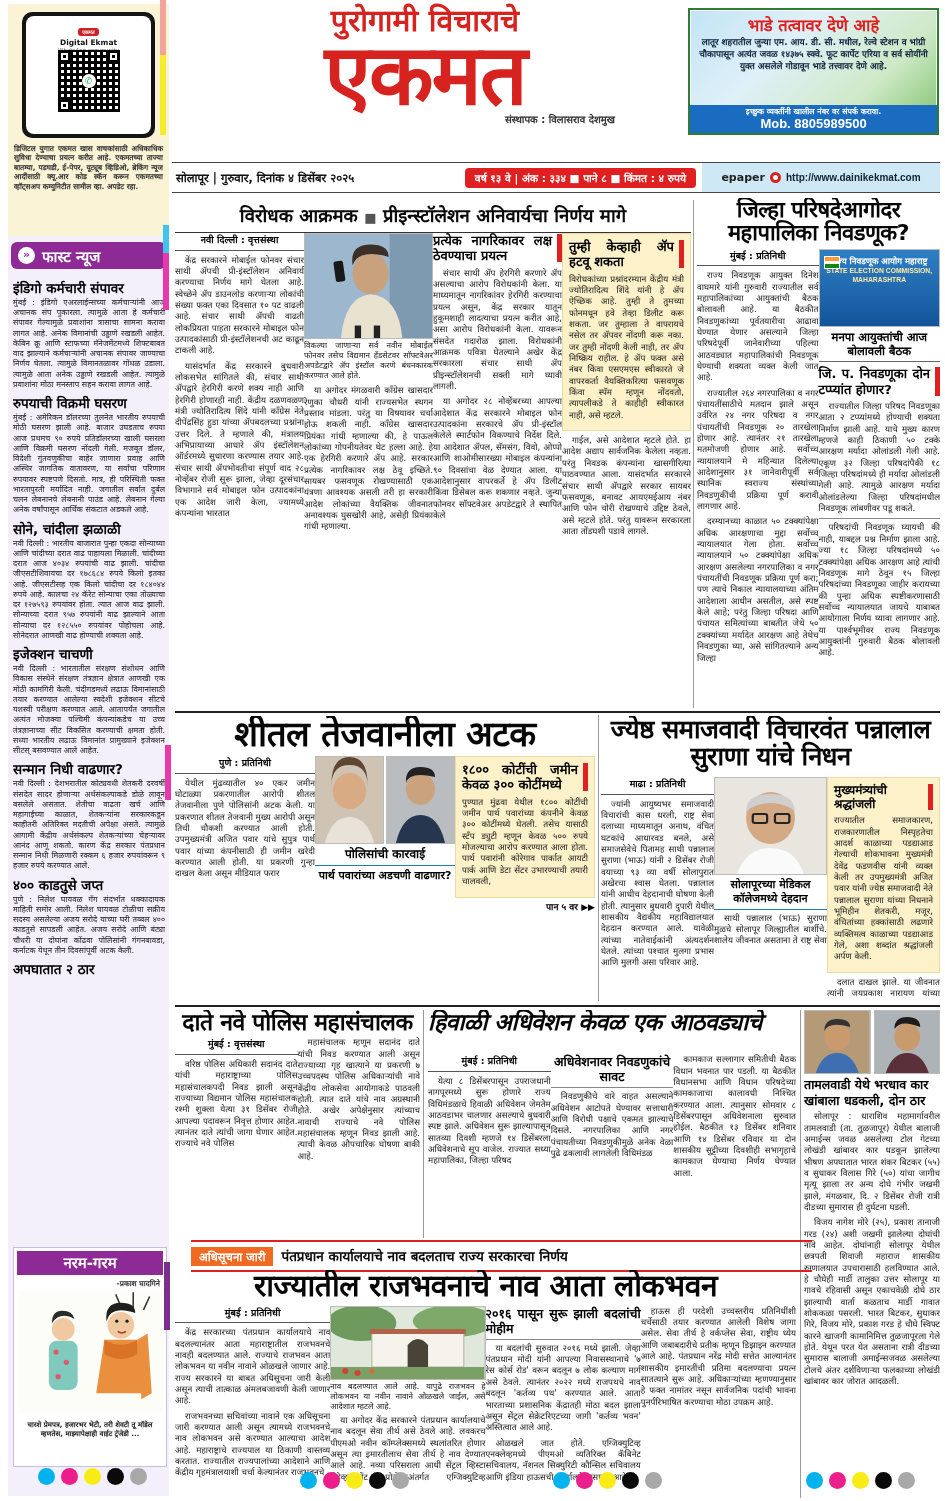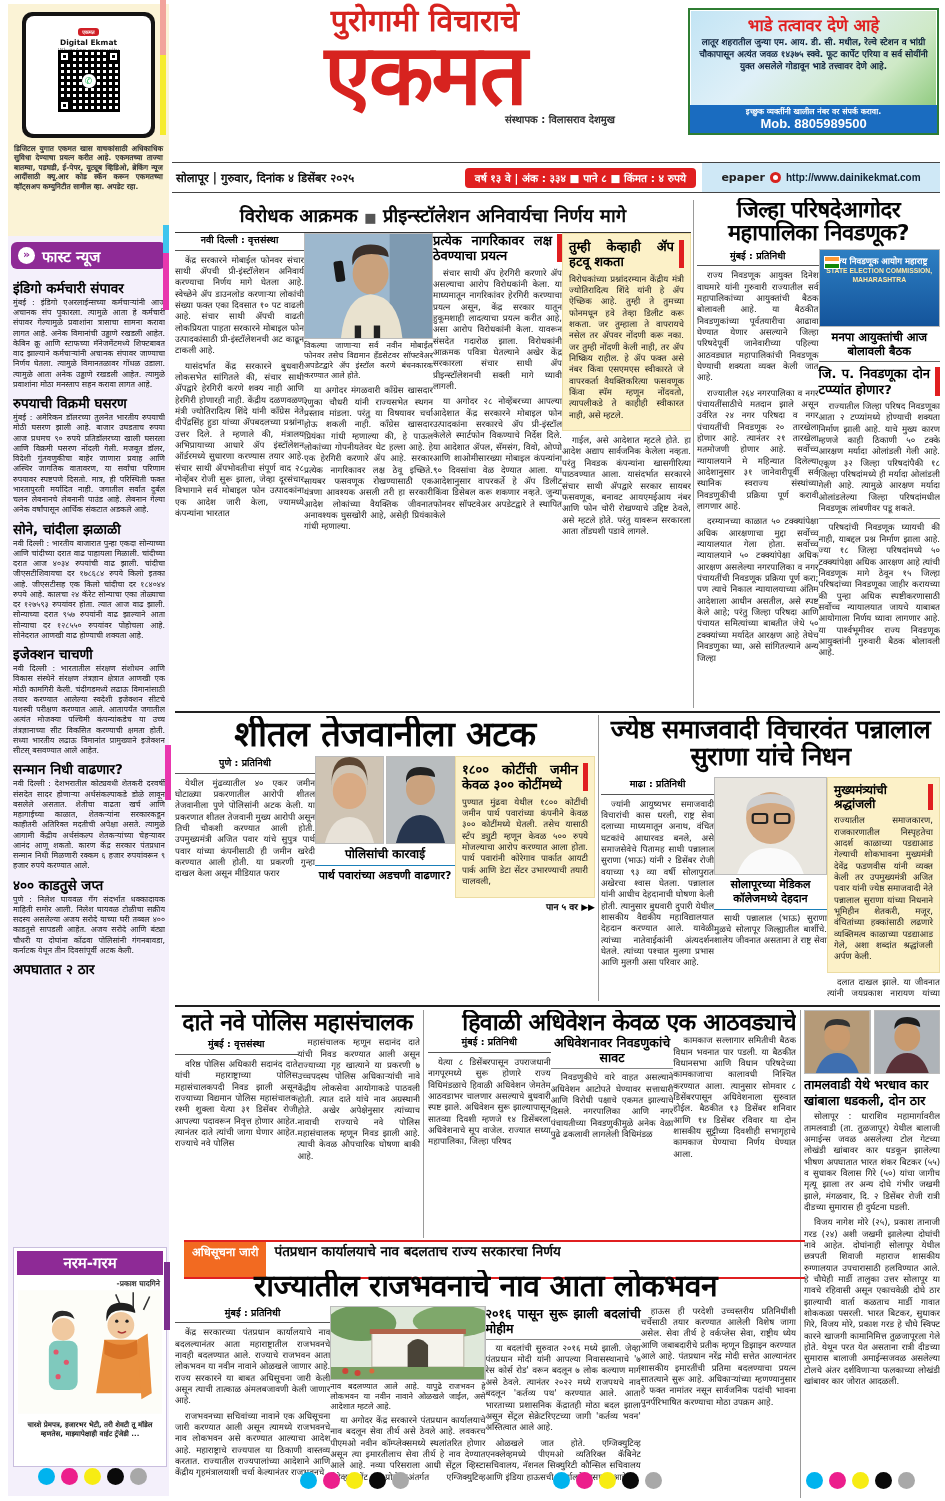--- a/index.html
+++ b/index.html
@@ -76,24 +76,24 @@
   #lead-sub .sq{color:#555;font-size:13px;}
   #zp{left:697px;top:198px;width:243px;height:512px;overflow:hidden;}
   #zp-hl{font-size:22px;text-align:center;margin-bottom:4px;}
   #sheetal{left:175px;top:716px;width:420px;height:284px;overflow:hidden;}
   #sheetal-hl{font-size:35px;text-align:center;white-space:nowrap;margin-bottom:3px;}
   #surana{left:601px;top:716px;width:339px;height:284px;overflow:hidden;}
   #surana-hl{font-size:25.5px;text-align:center;margin-bottom:7px;}
   #dgp{left:175px;top:1010px;width:245px;height:226px;overflow:hidden;}
   #dgp-hl{font-size:23px;text-align:center;white-space:nowrap;margin-bottom:3px;}
   #session{left:428px;top:1010px;width:368px;height:226px;overflow:hidden;}
-  #session-hl{font-size:23px;text-align:right;white-space:nowrap;margin-bottom:1px;}
+  #session-hl{font-size:23px;text-align:left;white-space:nowrap;margin-bottom:20px;font-style:italic;}
   #accident{left:804px;top:1010px;width:136px;height:488px;overflow:hidden;}
   #accident-hl{font-size:12.5px;font-weight:800;line-height:1.25;margin:3px 0;color:#000;}
-  #notice{left:184px;top:1240px;width:621px;height:39px;border-top:2px solid #e01f20;border-bottom:2px solid #e01f20;display:flex;gap:8px;box-sizing:border-box;}
+  #notice{left:191px;top:1240px;width:621px;height:32px;border-top:2px solid #e01f20;border-bottom:2px solid #e01f20;display:flex;align-items:center;gap:8px;box-sizing:border-box;}
   #notice-badge{background:#f26a21;color:#fff;font-weight:800;font-size:11.5px;padding:2px 8px;}
   #notice-text{font-weight:800;font-size:13.5px;color:#0a0a0a;white-space:nowrap;overflow:hidden;}
   #lokbhavan{left:175px;top:1270px;width:621px;height:212px;overflow:hidden;}
   #lok-hl{font-size:30px;text-align:center;white-space:nowrap;margin-bottom:4px;}
   .subhead2{font-weight:800;font-size:12.5px;line-height:1.2;color:#000;border-bottom:1px solid #888;padding-bottom:3px;margin-bottom:3px;}
   .signbox{background:linear-gradient(180deg,#2d7fc3,#14549b);color:#fff;padding:6px 4px 4px;text-align:center;position:relative;}
   .sign-flag{position:absolute;left:4px;top:6px;width:14px;height:11px;background:linear-gradient(180deg,#ff9933 33%,#ffffff 33% 66%,#138808 66%);border:1px solid #fff;}
   .sign-l1{font-size:8.5px;font-weight:bold;}
   .sign-l2{font-size:6.8px;font-weight:bold;color:#ffe9a8;font-family:"Liberation Sans",sans-serif;}
 </style>

